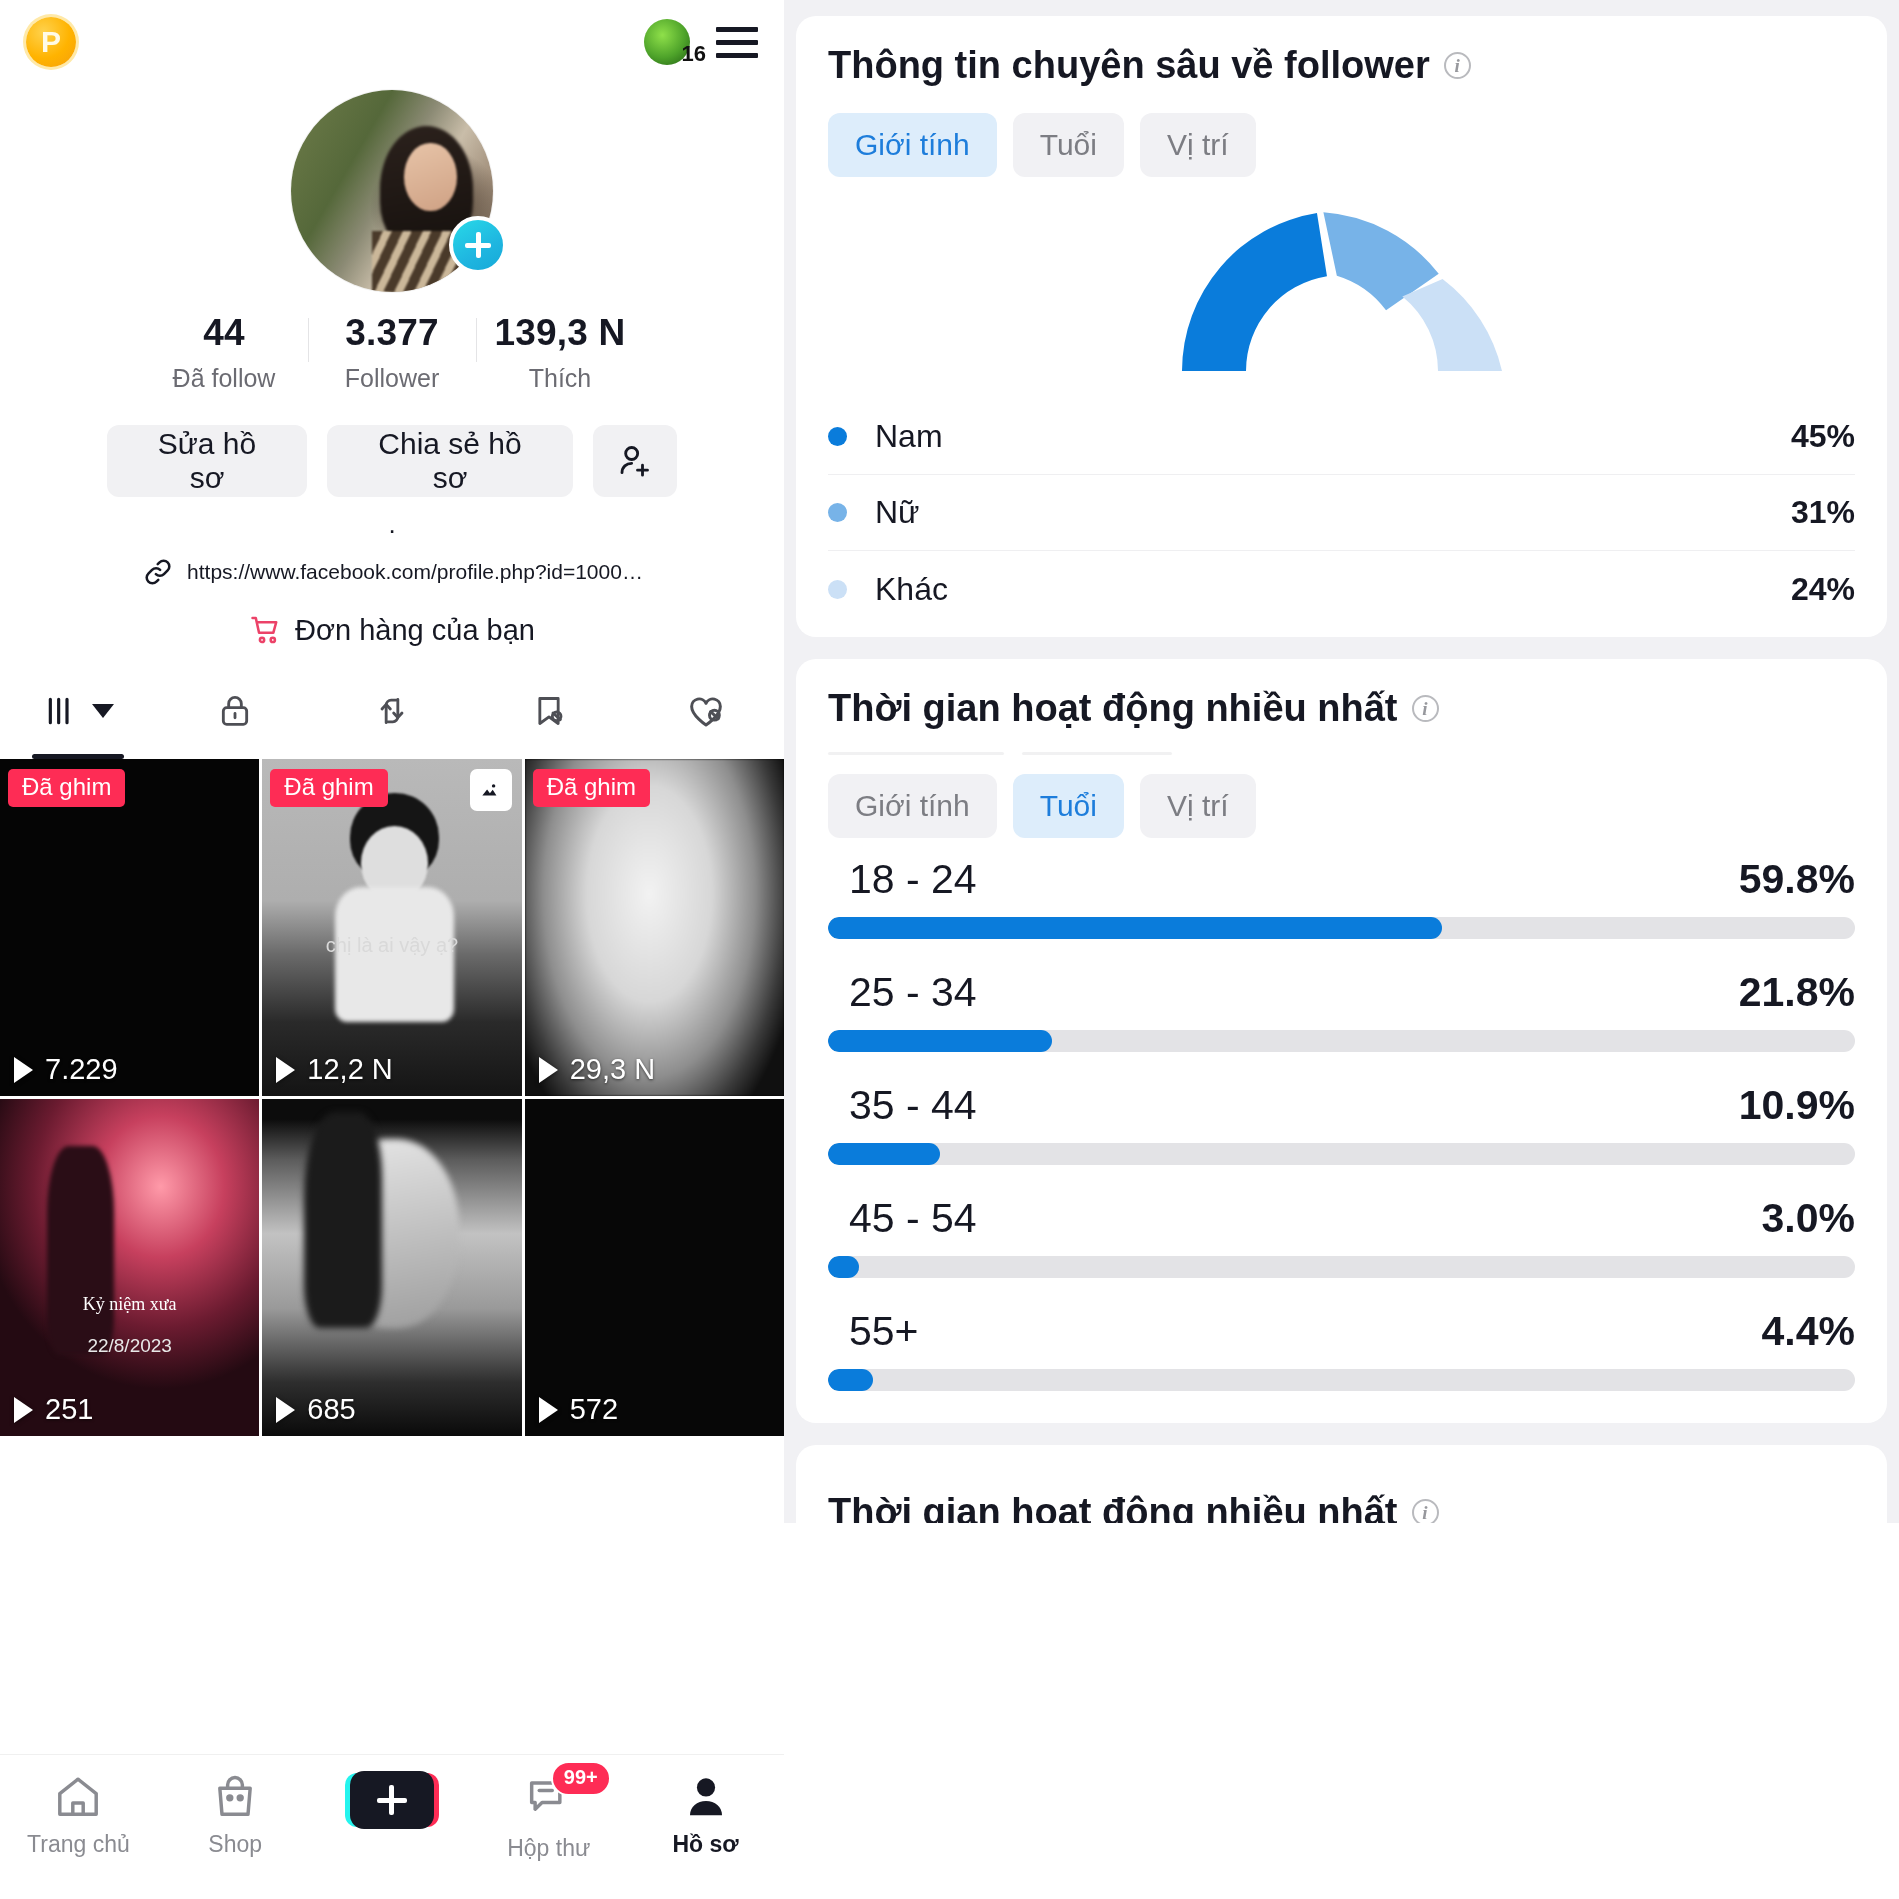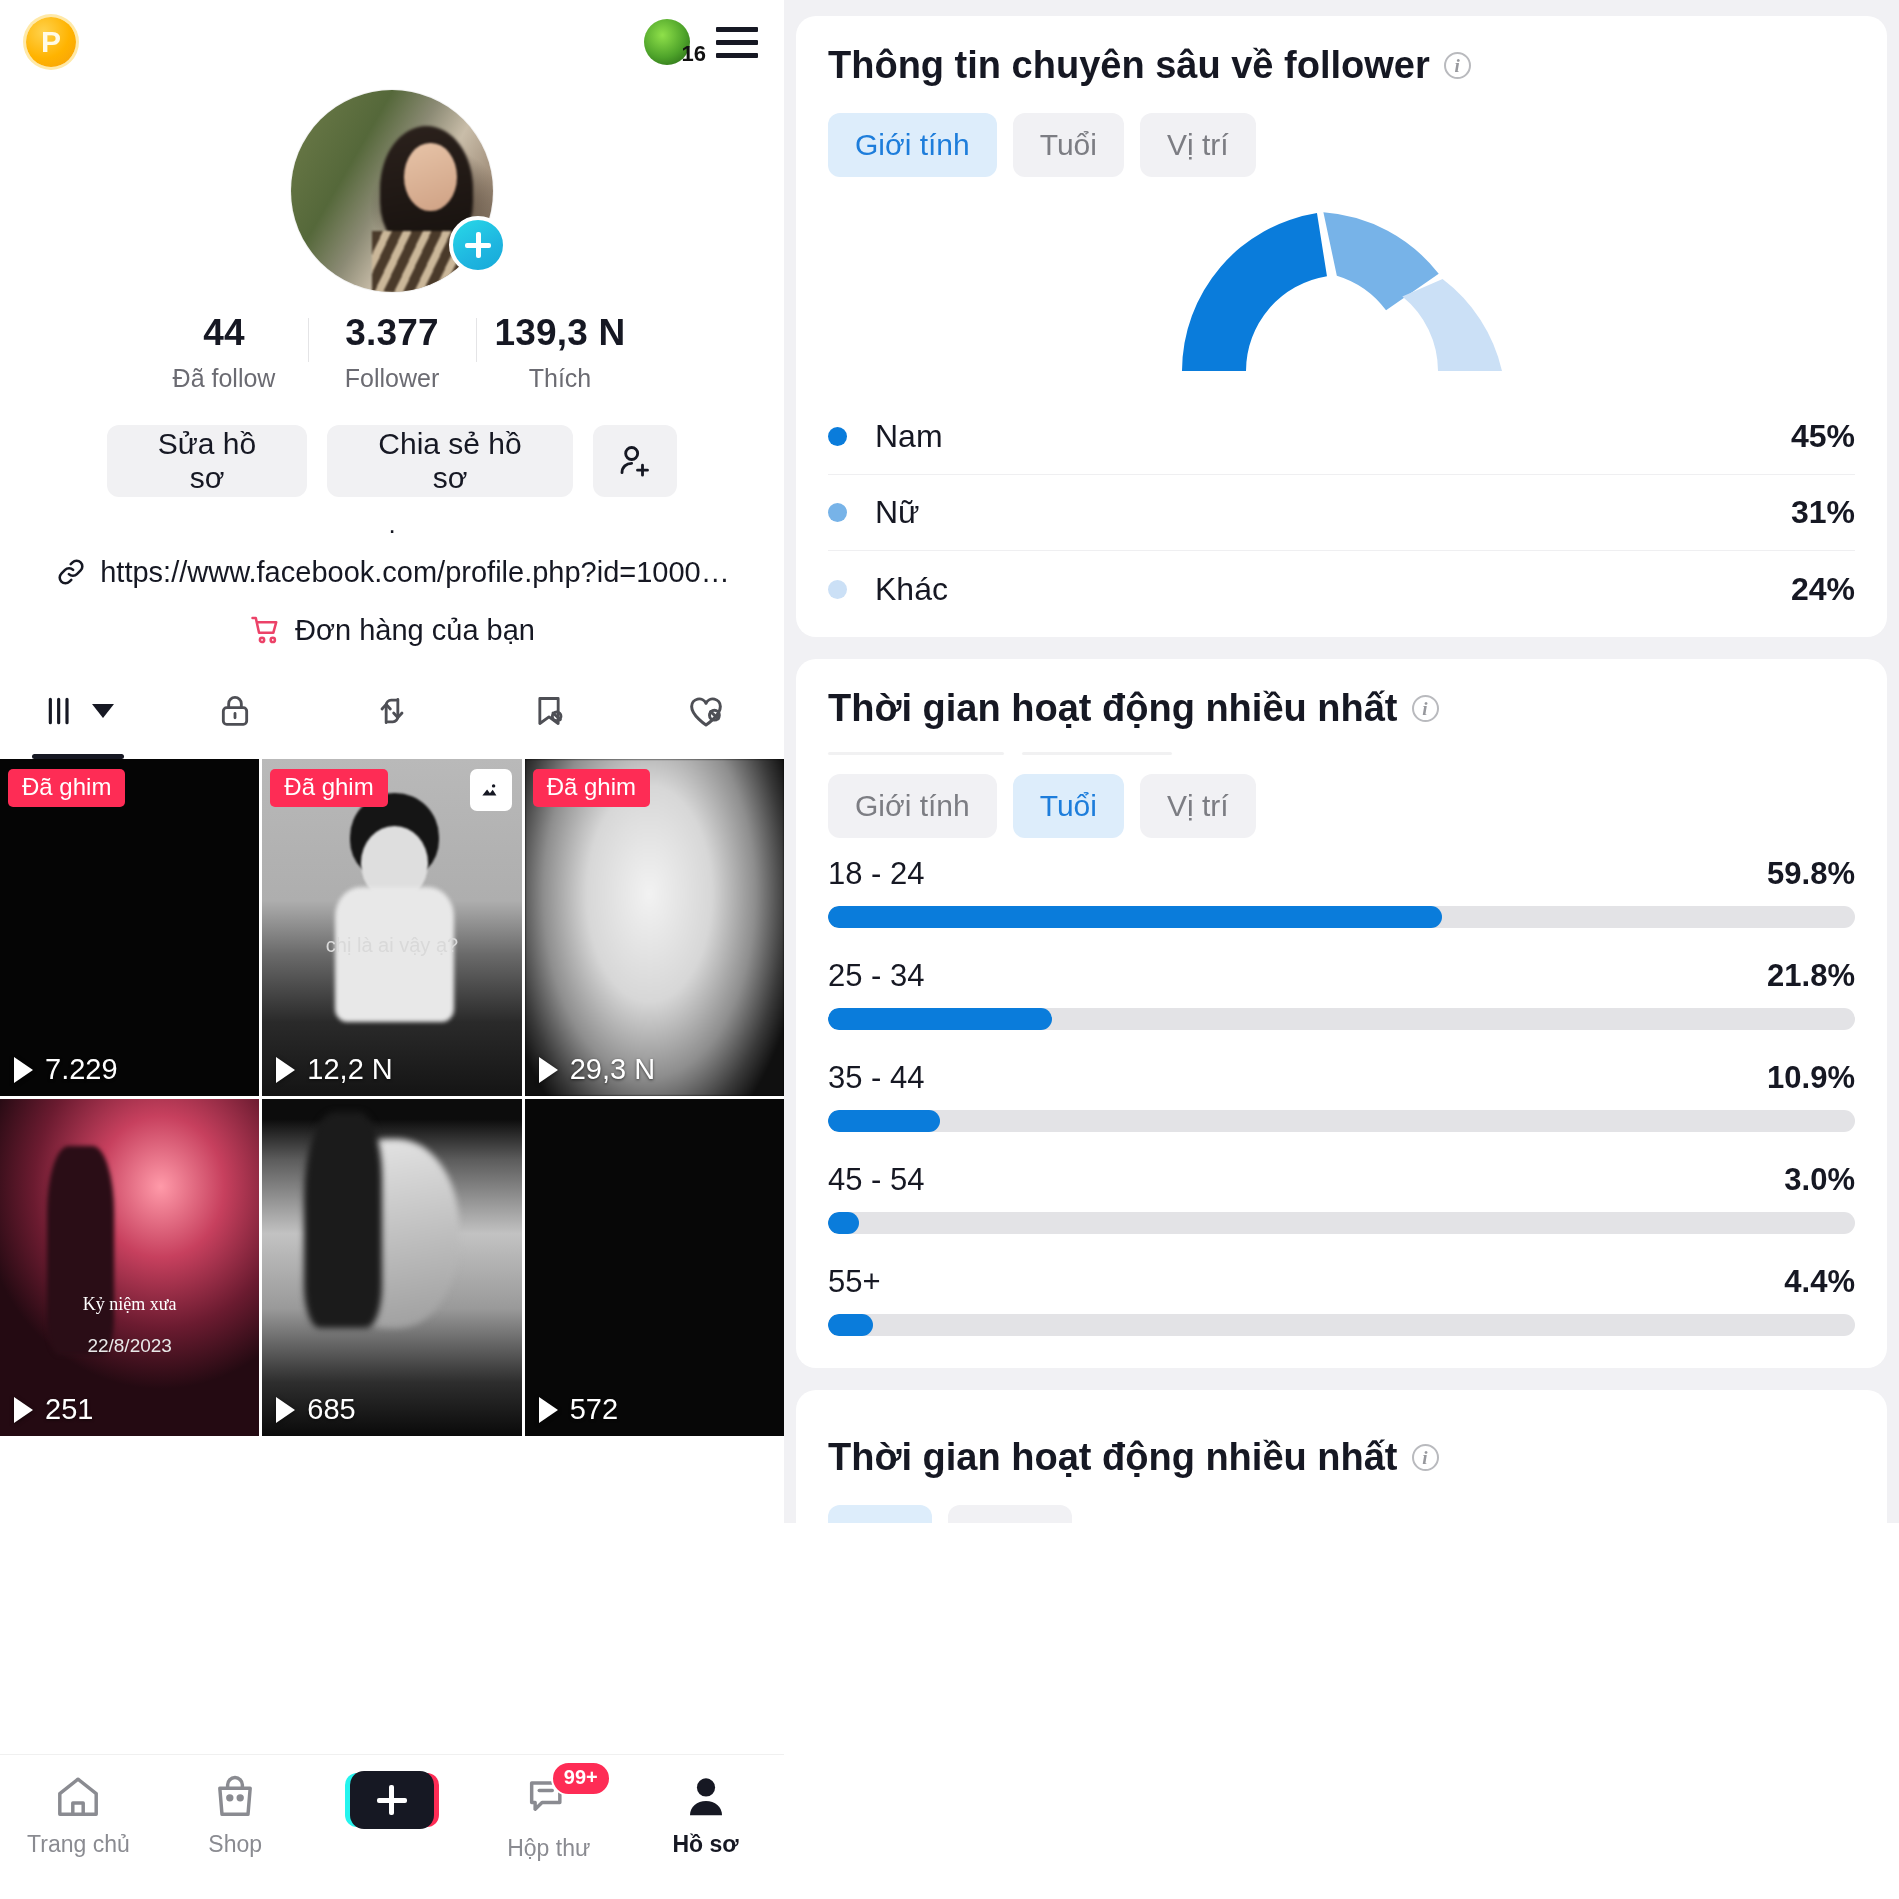--- a/index.html
+++ b/index.html
@@ -122,21 +122,21 @@
     font-family: "Liberation Sans", sans-serif;
   }
   .btn-edit { width: 200px; }
   .btn-share { width: 246px; }
   .btn-icon { width: 84px; padding: 0; }
 
   .bio-dot { text-align: center; font-size: 26px; color: #161823; margin-top: 22px; height: 18px; line-height: 10px; }
 
   .link-row {
     display: flex; align-items: center; justify-content: center;
-    gap: 12px; margin-top: 18px; font-size: 29px; color: #161823;
+    gap: 12px; margin-top: 18px; font-size: 21px; color: #161823;
   }
   .order-row {
     display: flex; align-items: center; justify-content: center;
     gap: 12px; margin-top: 24px; font-size: 29px; color: #161823;
   }
 
   .tabstrip {
     display: flex; align-items: center; height: 96px; margin-top: 16px;
     border-bottom: 0;
   }
@@ -235,21 +235,21 @@
     border-bottom: 1px solid #efeff1; font-size: 32px; color: #161823;
   }
   .legend-row:last-child { border-bottom: none; }
   .dot { width: 19px; height: 19px; border-radius: 50%; margin-right: 28px; flex:0 0 auto; }
   .legend-label { flex: 1; }
   .legend-val { font-weight: bold; font-size: 32px; }
 
   .bars { margin-top: 18px; }
   .bar-row { margin-bottom: 30px; }
   .bar-row:last-child { margin-bottom: 6px; }
-  .bar-head { display:flex; justify-content: space-between; align-items:flex-end; font-size: 31px; color:#161823; }
+  .bar-head { display:flex; justify-content: space-between; align-items:flex-end; font-size: 41px; color:#161823;margin-left:21px; }
   .bar-head .pct { font-weight: bold; }
   .track {
     margin-top: 14px; height: 22px; background: #e3e3e6; border-radius: 11px; overflow: hidden;
   }
   .fill { height: 100%; background: #0a7cdb; border-radius: 11px; min-width: 22px; }
 
   .ghost-strip { display:flex; gap:18px; margin-top:22px; height:10px; opacity:.35; }
   .ghost-strip div { height:3px; background:#d8d8db; border-radius:2px; }
 </style>
 </head>

